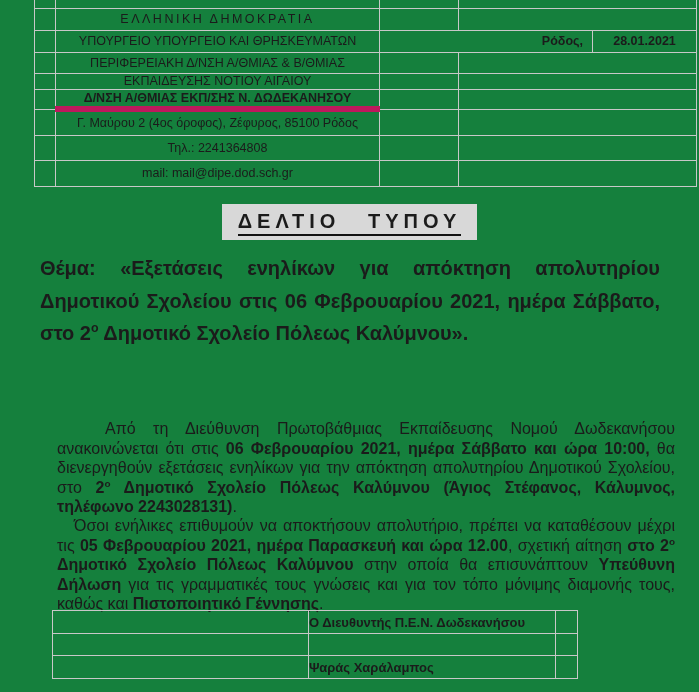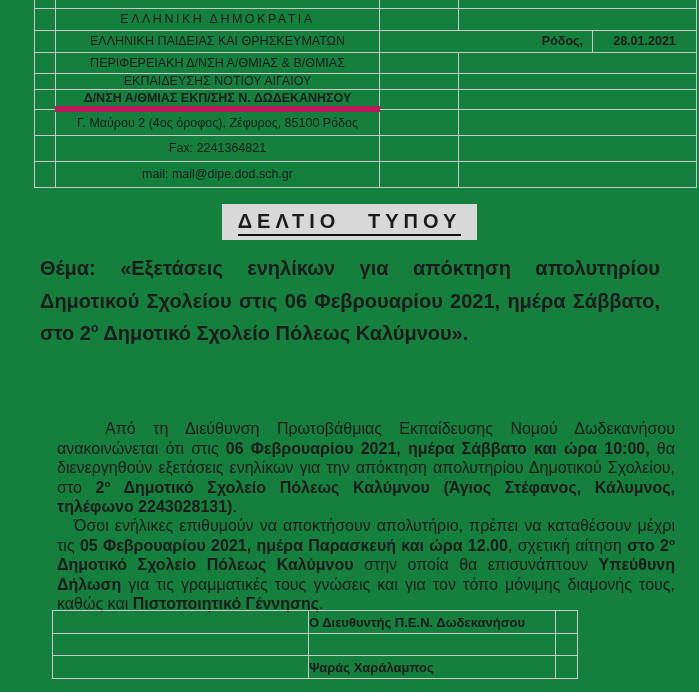--- a/index.html
+++ b/index.html
@@ -126,21 +126,21 @@
       <td colspan="2"></td>
     </tr>
     <tr style="height:22px">
       <td></td>
       <td class="spaced">ΕΛΛΗΝΙΚΗ ΔΗΜΟΚΡΑΤΙΑ</td>
       <td></td>
       <td colspan="2"></td>
     </tr>
     <tr style="height:22px">
       <td></td>
-      <td>ΕΛΛΗΝΙΚΗ ΠΑΙΔΕΙΑΣ ΚΑΙ ΘΡΗΣΚΕΥΜΑΤΩΝ</td>
+      <td>ΥΠΟΥΡΓΕΙΟ ΥΠΟΥΡΓΕΙΟ ΚΑΙ ΘΡΗΣΚΕΥΜΑΤΩΝ</td>
       <td colspan="2" class="place-cell">Ρόδος,</td>
       <td class="date-cell">28.01.2021</td>
     </tr>
     <tr style="height:21px">
       <td></td>
       <td>ΠΕΡΙΦΕΡΕΙΑΚΗ Δ/ΝΣΗ Α/ΘΜΙΑΣ &amp; Β/ΘΜΙΑΣ</td>
       <td></td>
       <td colspan="2"></td>
     </tr>
     <tr style="height:16px">
@@ -154,23 +154,23 @@
       <td class="bold thickline">Δ/ΝΣΗ Α/ΘΜΙΑΣ ΕΚΠ/ΣΗΣ Ν. ΔΩΔΕΚΑΝΗΣΟΥ</td>
       <td></td>
       <td colspan="2"></td>
     </tr>
     <tr style="height:26px">
       <td></td>
       <td>Γ. Μαύρου 2 (4ος όροφος), Ζέφυρος, 85100 Ρόδος</td>
       <td></td>
       <td colspan="2"></td>
     </tr>
-    <tr style="height:26px">
-      <td></td>
-      <td>Fax: 2241364821</td>
+    <tr style="height:25px">
+      <td></td>
+      <td>Τηλ.: 2241364808</td>
       <td></td>
       <td colspan="2"></td>
     </tr>
     <tr style="height:26px">
       <td></td>
       <td>mail: mail@dipe.dod.sch.gr</td>
       <td></td>
       <td colspan="2"></td>
     </tr>
   </tbody>

